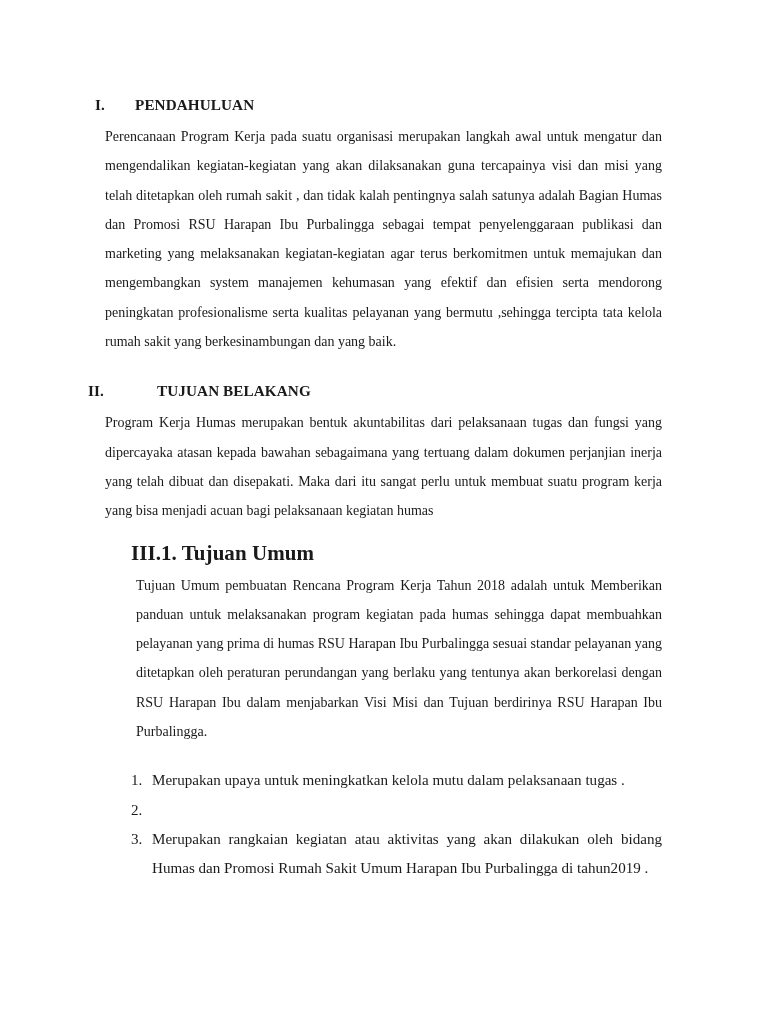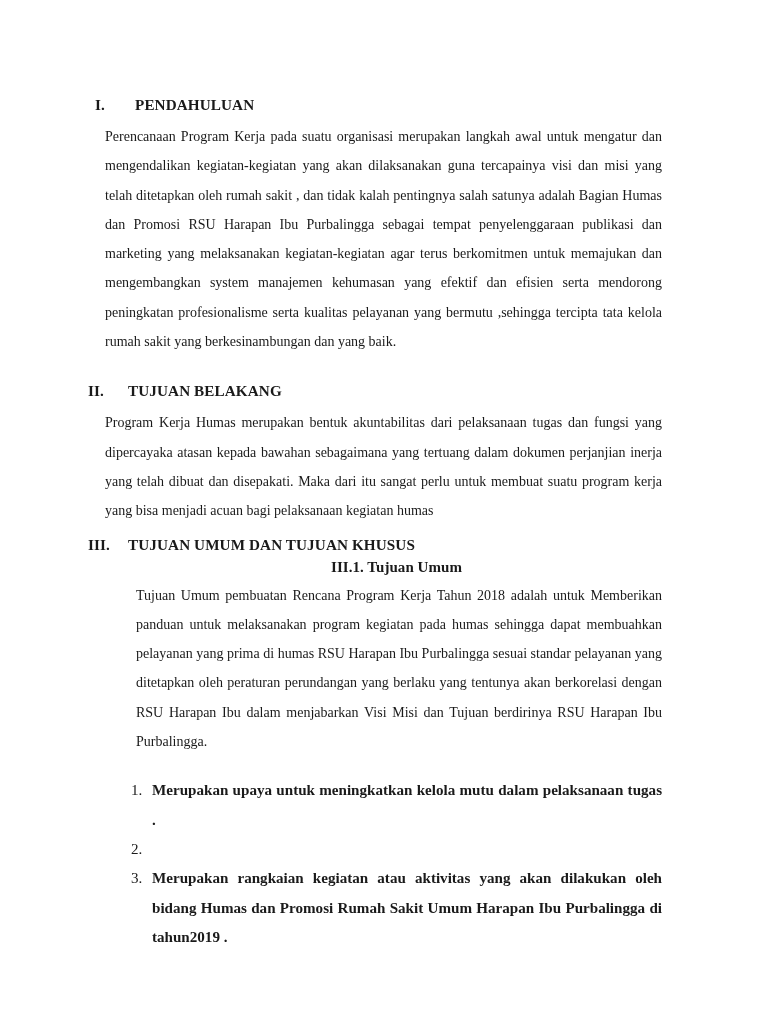--- a/index.html
+++ b/index.html
@@ -34,29 +34,28 @@
     margin: 0;
   }
   .sec-heading .numeral {
     flex: 0 0 auto;
     min-width: 40px;
   }
   .sec-heading .caption {
     flex: 1 1 auto;
   }
   .sec-heading.indent-1 { padding-left: 7px; }
-  .sec-heading.indent-0 { padding-left: 0px; }
+  .sec-heading.indent-0 { padding-left: 0px; gap: 29px; }
 
   .sub-heading {
     font-weight: bold;
-    font-size: 15px;
+    font-size: 21px;
     margin: 0;
     padding-left: 43px;
     letter-spacing: 0.05px;
-    text-align: center;
   }
 
   
   .para {
     font-size: 14px;
     line-height: 29.3px;
     text-align: justify;
     text-justify: inter-word;
     margin: 0;
     hyphens: none;
@@ -90,21 +89,20 @@
     padding-left: 43px;
   }
   ol.num-list > li .marker {
     flex: 0 0 21px;
     text-align: left;
   }
   ol.num-list > li .item-text {
     flex: 1 1 auto;
     text-align: justify;
     text-justify: inter-word;
-    font-weight: bold;
   }
 </style>
 </head>
 <body>
 
 <div class="page">
 
   <div>
     <div class="sec-heading indent-1">
       <span class="numeral">I.</span>
@@ -121,24 +119,20 @@
       <span class="numeral">II.</span>
       <span class="caption">TUJUAN BELAKANG</span>
     </div>
     <div class="gap-after-head"></div>
     <p class="para body-indent">Program Kerja Humas merupakan bentuk akuntabilitas dari pelaksanaan tugas dan fungsi yang dipercayaka atasan kepada bawahan sebagaimana yang tertuang dalam dokumen perjanjian inerja yang telah dibuat dan disepakati. Maka dari itu sangat perlu untuk membuat suatu program kerja yang bisa menjadi acuan bagi pelaksanaan kegiatan humas</p>
   </div>
 
   <div class="gap-small"></div>
 
   <div>
-    <div class="sec-heading indent-0">
-      <span class="numeral">III.</span>
-      <span class="caption">TUJUAN UMUM DAN TUJUAN KHUSUS</span>
-    </div>
     <div class="gap-tiny"></div>
 
     <div>
       <div class="sub-heading">III.1. Tujuan Umum</div>
       <div class="gap-tiny"></div>
       <p class="para sub-indent">Tujuan Umum pembuatan Rencana Program Kerja  Tahun 2018 adalah untuk Memberikan panduan untuk melaksanakan program kegiatan pada humas   sehingga dapat membuahkan pelayanan yang prima di humas  RSU Harapan Ibu Purbalingga  sesuai standar pelayanan yang ditetapkan oleh peraturan  perundangan yang berlaku yang tentunya akan berkorelasi dengan RSU Harapan Ibu dalam menjabarkan Visi Misi dan Tujuan berdirinya RSU Harapan Ibu Purbalingga.</p>
     </div>
 
     <div class="gap-small"></div>
 

